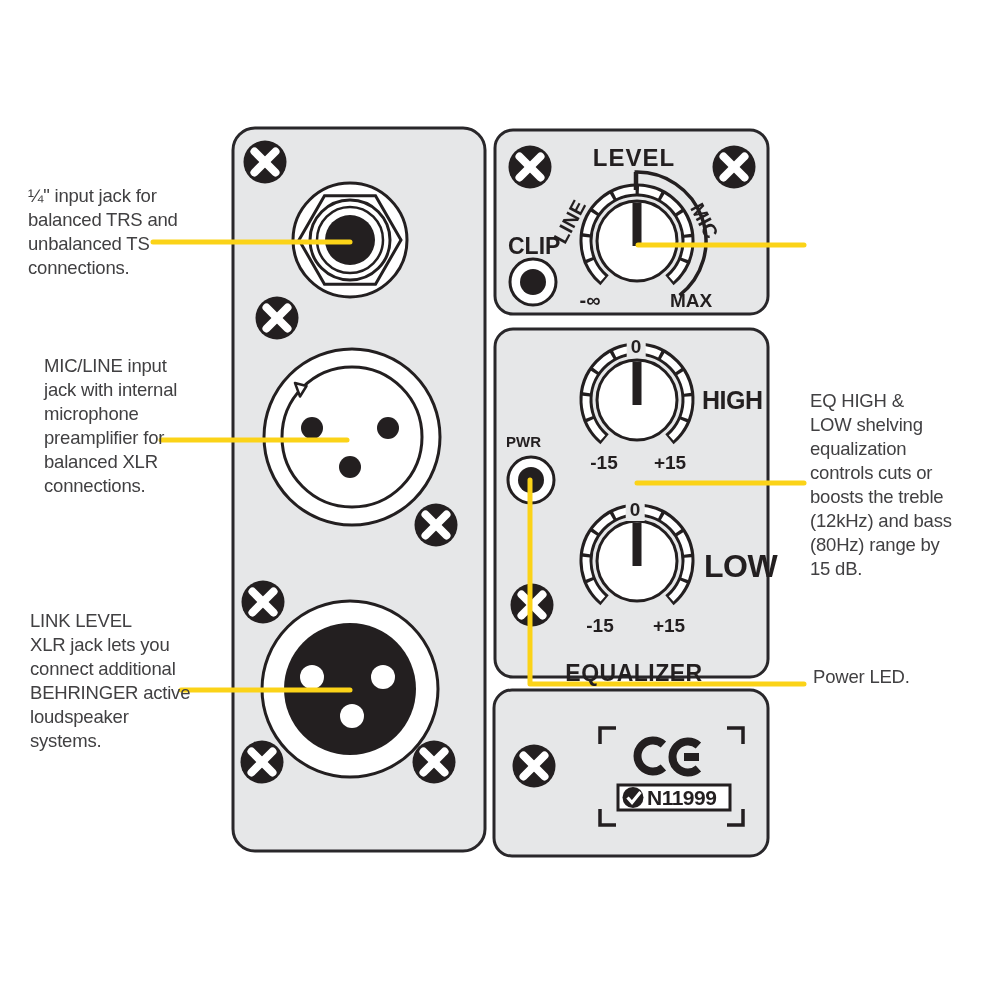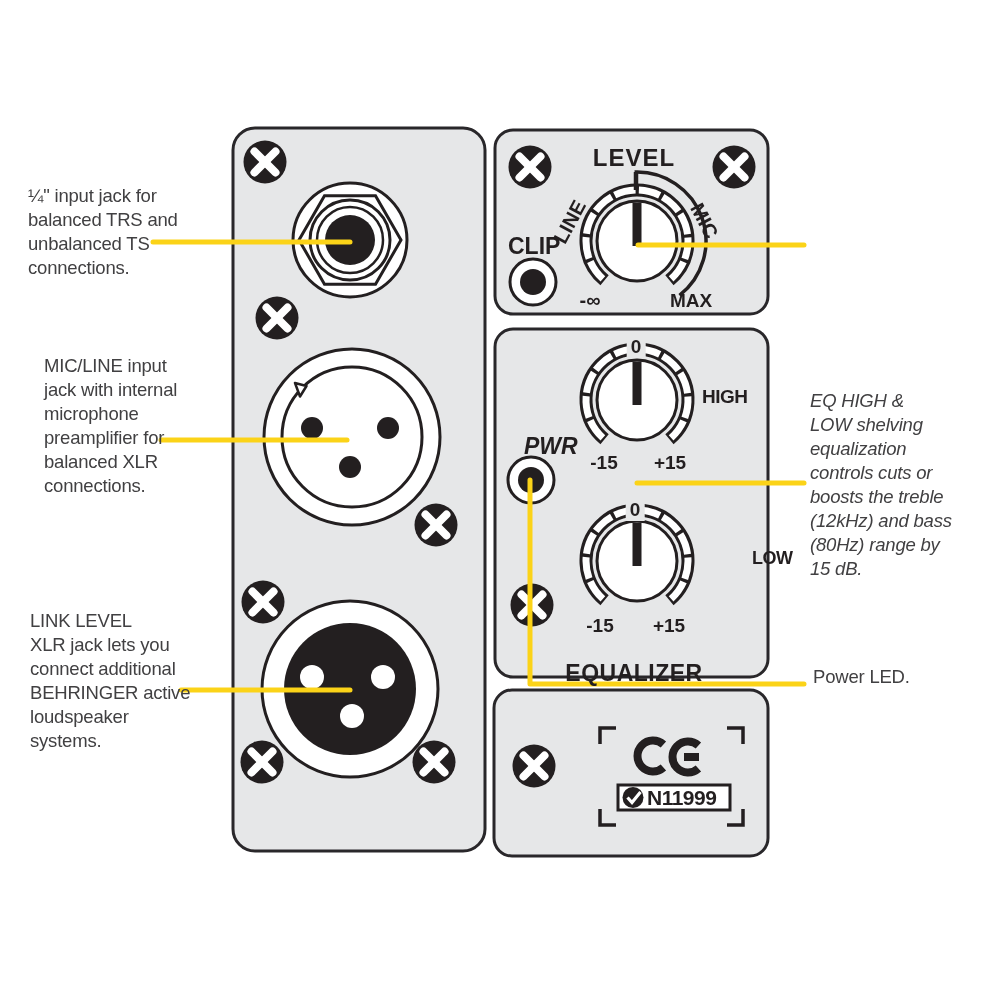--- a/index.html
+++ b/index.html
@@ -147,21 +147,21 @@
 <div class="ann" style="left:30px;top:609px;">
   <div>LINK LEVEL</div>
   <div>XLR jack lets you</div>
   <div>connect additional</div>
   <div>BEHRINGER active</div>
   <div>loudspeaker</div>
   <div>systems.</div>
 </div>
 
 
-<div class="ann" style="left:810px;top:389px;font-style:italic;">
+<div class="ann" style="left:810px;top:389px;">
   <div>EQ HIGH &amp;</div>
   <div>LOW shelving</div>
   <div>equalization</div>
   <div>controls cuts or</div>
   <div>boosts the treble</div>
   <div>(12kHz) and bass</div>
   <div>(80Hz) range by</div>
   <div>15 dB.</div>
 </div>
 
@@ -169,26 +169,26 @@
   <div>Power LED.</div>
 </div>
 
 <div class="lbl" style="left:634px;top:144px;transform:translateX(-50%);font-size:24px;letter-spacing:1px;">LEVEL</div>
 <div class="lbl" style="left:508px;top:233px;font-size:23px;">CLIP</div>
 <div class="lbl" style="left:570px;top:222px;transform:translate(-50%,-50%) rotate(-62deg);font-size:20px;">LINE</div>
 <div class="lbl" style="left:704px;top:221px;transform:translate(-50%,-50%) rotate(62deg);font-size:20px;">MIC</div>
 <div class="lbl ctr" style="left:590px;top:300px;font-size:20px;">-∞</div>
 <div class="lbl ctr" style="left:691px;top:301px;font-size:19px;text-align:center;">MAX</div>
 
-<div class="lbl" style="left:524px;top:433px;font-size:23px;font-style:italic;">PWR</div>
+<div class="lbl" style="left:506px;top:433px;font-size:15px;">PWR</div>
 <div class="lbl ctr zero" style="left:636px;top:347px;font-size:19px;">0</div>
 <div class="lbl ctr" style="left:604px;top:463px;font-size:19px;">-15</div>
 <div class="lbl ctr" style="left:670px;top:463px;font-size:19px;">+15</div>
-<div class="lbl" style="left:702px;top:386px;font-size:19px;letter-spacing:-0.5px;">HIGH</div>
+<div class="lbl" style="left:702px;top:386px;font-size:25px;letter-spacing:-0.5px;">HIGH</div>
 <div class="lbl ctr zero" style="left:635px;top:510px;font-size:19px;">0</div>
 <div class="lbl ctr" style="left:600px;top:626px;font-size:19px;">-15</div>
 <div class="lbl ctr" style="left:669px;top:626px;font-size:19px;">+15</div>
-<div class="lbl" style="left:704px;top:548px;font-size:18px;letter-spacing:-0.5px;margin-left:48px;">LOW</div>
+<div class="lbl" style="left:704px;top:548px;font-size:32px;letter-spacing:-0.5px;">LOW</div>
 <div class="lbl ctr" style="left:634px;top:653px;font-size:23px;letter-spacing:0.5px;margin-top:20px;">EQUALIZER</div>
 
 <div class="lbl" style="left:647px;top:786px;font-size:21px;letter-spacing:-0.5px;">N11999</div>
 
 </div>
 
 </body></html>

